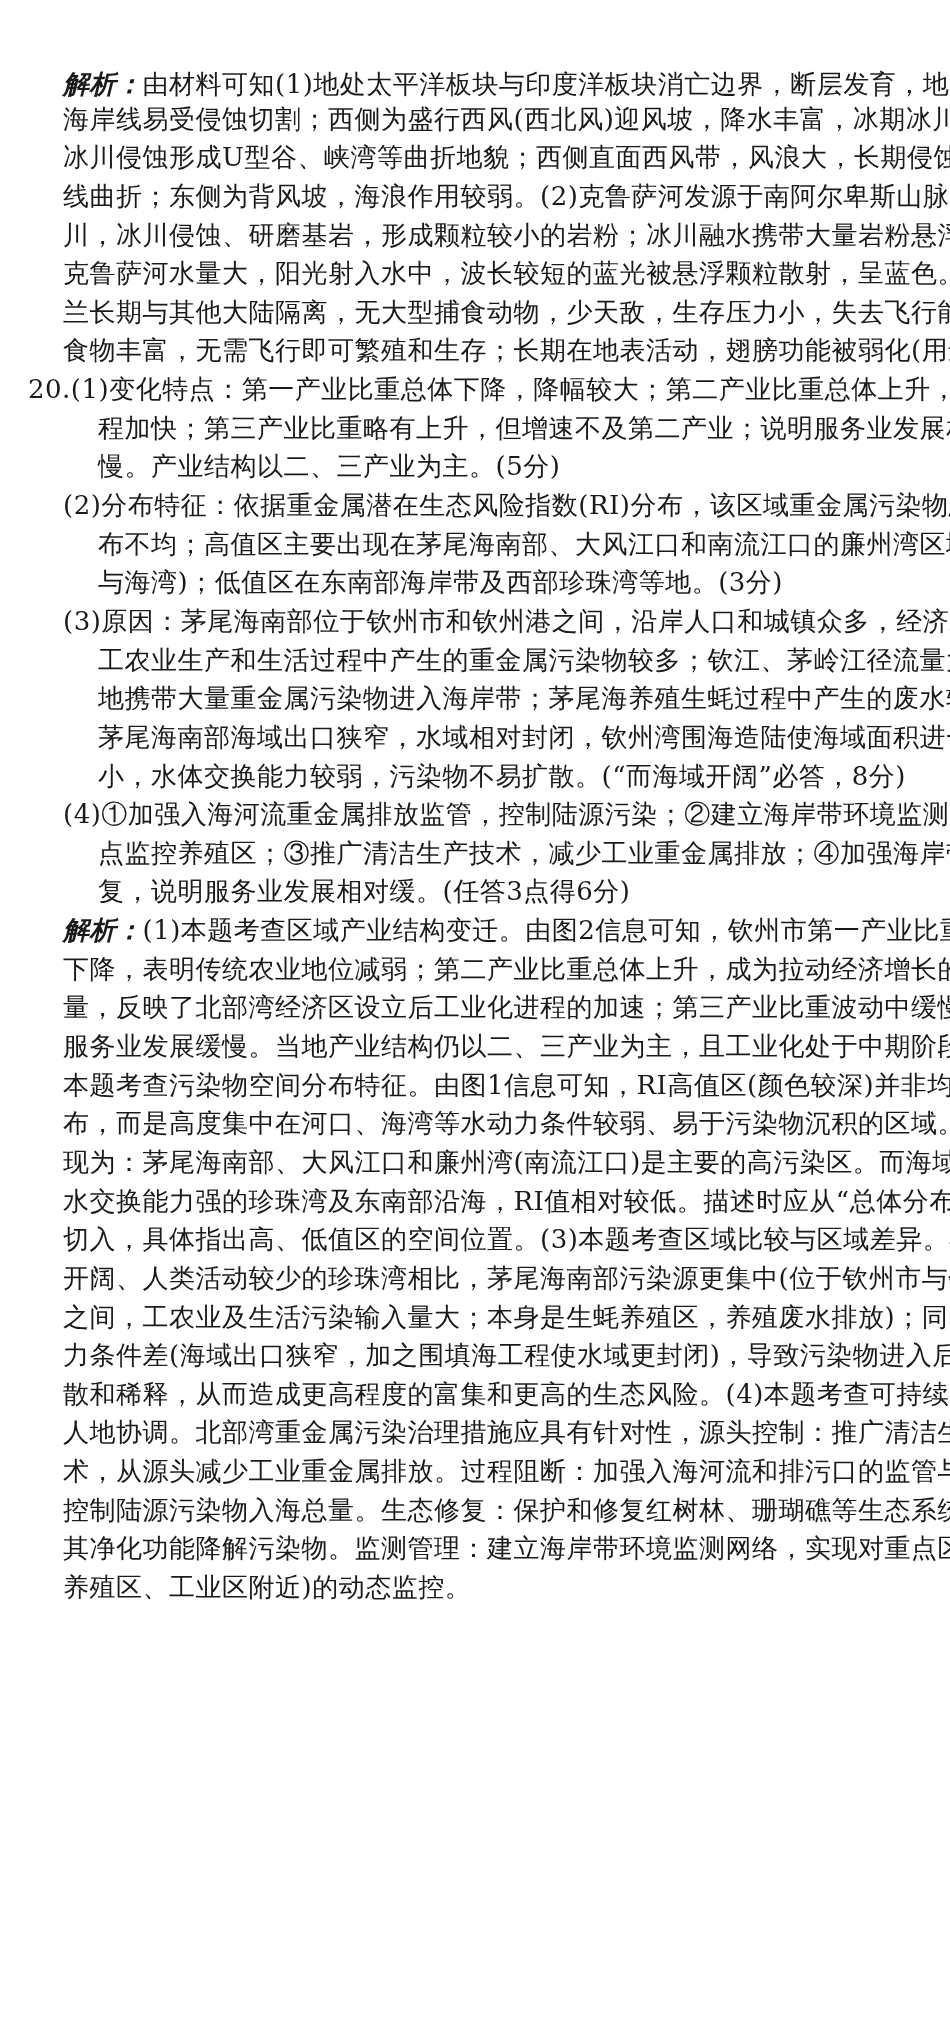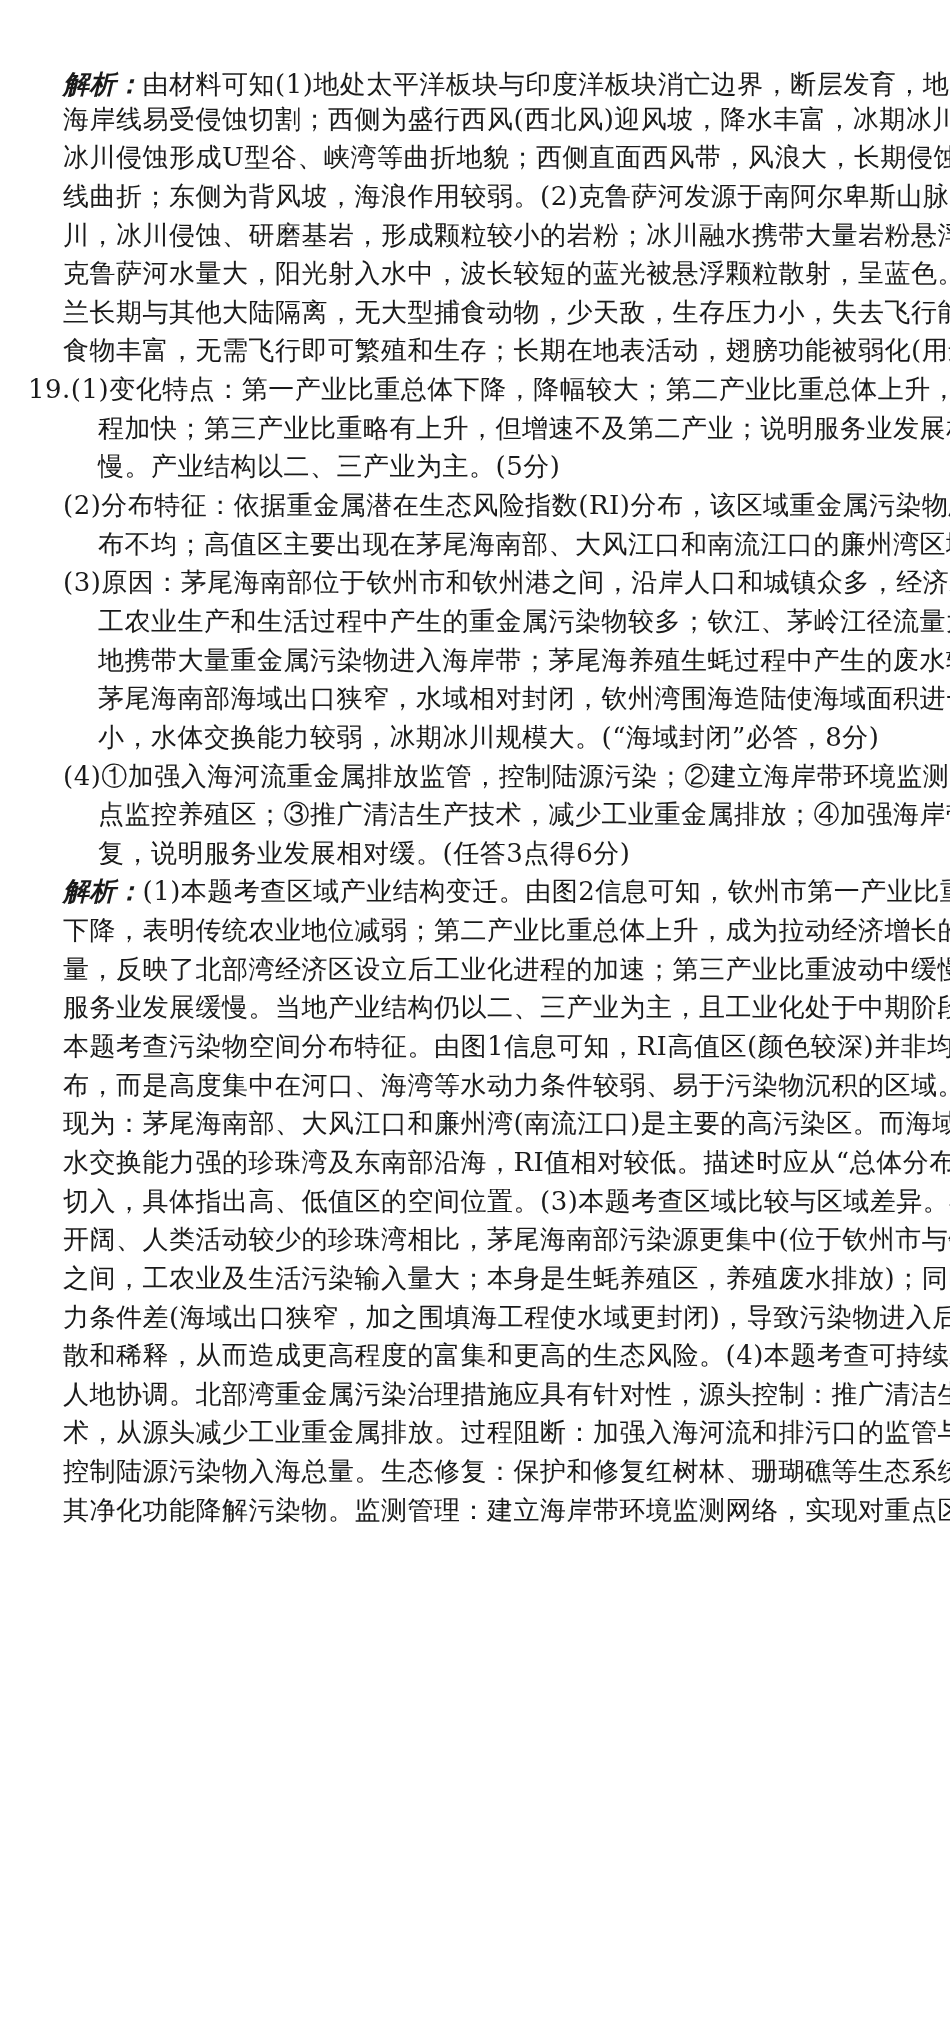--- a/index.html
+++ b/index.html
@@ -49,50 +49,53 @@
           <span class="justify">兰长期与其他大陆隔离，无大型捕食动物，少天敌，生存压力小，失去飞行能力；地面</span>
         </div>
       <div class="line l0">
           <span class="justify">食物丰富，无需飞行即可繁殖和生存；长期在地表活动，翅膀功能被弱化(用进废退)。</span>
         </div>
     </div>
 
     <div>
 
       <div class="line lq">
-        <span class="justify" style="width:902px"><span>19.</span><span>(1)</span><span>变化特点：第一产业比重总体下降，降幅较大；第二产业比重总体上升，工业化进</span></span>
+        <span class="justify" style="width:902px"><span>20.</span><span>(1)</span><span>变化特点：第一产业比重总体下降，降幅较大；第二产业比重总体上升，工业化进</span></span>
       </div>
       <div class="line l2">
           <span class="justify w832">程加快；第三产业比重略有上升，但增速不及第二产业；说明服务业发展相对缓</span>
         </div>
       <div class="line l2">
           <span class="justify w832 nj">慢。产业结构以二、三产业为主。(5分)</span>
         </div>
 
       <div class="line l1">
         <span class="justify"><span>(2)</span><span>分布特征：依据重金属潜在生态风险指数(RI)分布，该区域重金属污染物总体分</span></span>
       </div>
       <div class="line l2">
           <span class="justify w832">布不均；高值区主要出现在茅尾海南部、大风江口和南流江口的廉州湾区域(河口</span>
+        </div>
+      <div class="line l2">
+          <span class="justify w832 nj">与海湾)；低值区在东南部海岸带及西部珍珠湾等地。(3分)</span>
         </div>
 
       <div class="line l1">
         <span class="justify"><span>(3)</span><span>原因：茅尾海南部位于钦州市和钦州港之间，沿岸人口和城镇众多，经济发展快，</span></span>
       </div>
       <div class="line l2">
           <span class="justify w832">工农业生产和生活过程中产生的重金属污染物较多；钦江、茅岭江径流量大，从陆</span>
         </div>
       <div class="line l2">
           <span class="justify w832">地携带大量重金属污染物进入海岸带；茅尾海养殖生蚝过程中产生的废水较多；</span>
         </div>
       <div class="line l2">
           <span class="justify w832">茅尾海南部海域出口狭窄，水域相对封闭，钦州湾围海造陆使海域面积进一步缩</span>
         </div>
       <div class="line l2">
-          <span class="justify w832 nj">小，水体交换能力较弱，冰期冰川规模大。(“海域封闭”必答，8分)</span>
+          <span class="justify w832 nj">小，水体交换能力较弱，污染物不易扩散。(“而海域开阔”必答，8分)</span>
         </div>
 
       <div class="line l1">
         <span class="justify"><span>(4)</span><span>①加强入海河流重金属排放监管，控制陆源污染；②建立海岸带环境监测网络，重</span></span>
       </div>
       <div class="line l2">
           <span class="justify w832">点监控养殖区；③推广清洁生产技术，减少工业重金属排放；④加强海岸带生态修</span>
         </div>
       <div class="line l2">
           <span class="justify w832 nj">复，说明服务业发展相对缓。(任答3点得6分)</span>
@@ -144,16 +147,19 @@
         </div>
       <div class="line l0">
           <span class="justify">术，从源头减少工业重金属排放。过程阻断：加强入海河流和排污口的监管与治理，</span>
         </div>
       <div class="line l0">
           <span class="justify">控制陆源污染物入海总量。生态修复：保护和修复红树林、珊瑚礁等生态系统，利用</span>
         </div>
       <div class="line l0">
           <span class="justify">其净化功能降解污染物。监测管理：建立海岸带环境监测网络，实现对重点区域(如</span>
         </div>
+      <div class="line l0">
+          <span class="justify nj">养殖区、工业区附近)的动态监控。</span>
+        </div>
     </div>
 
   </div>
 </div>
 
 </body></html>

